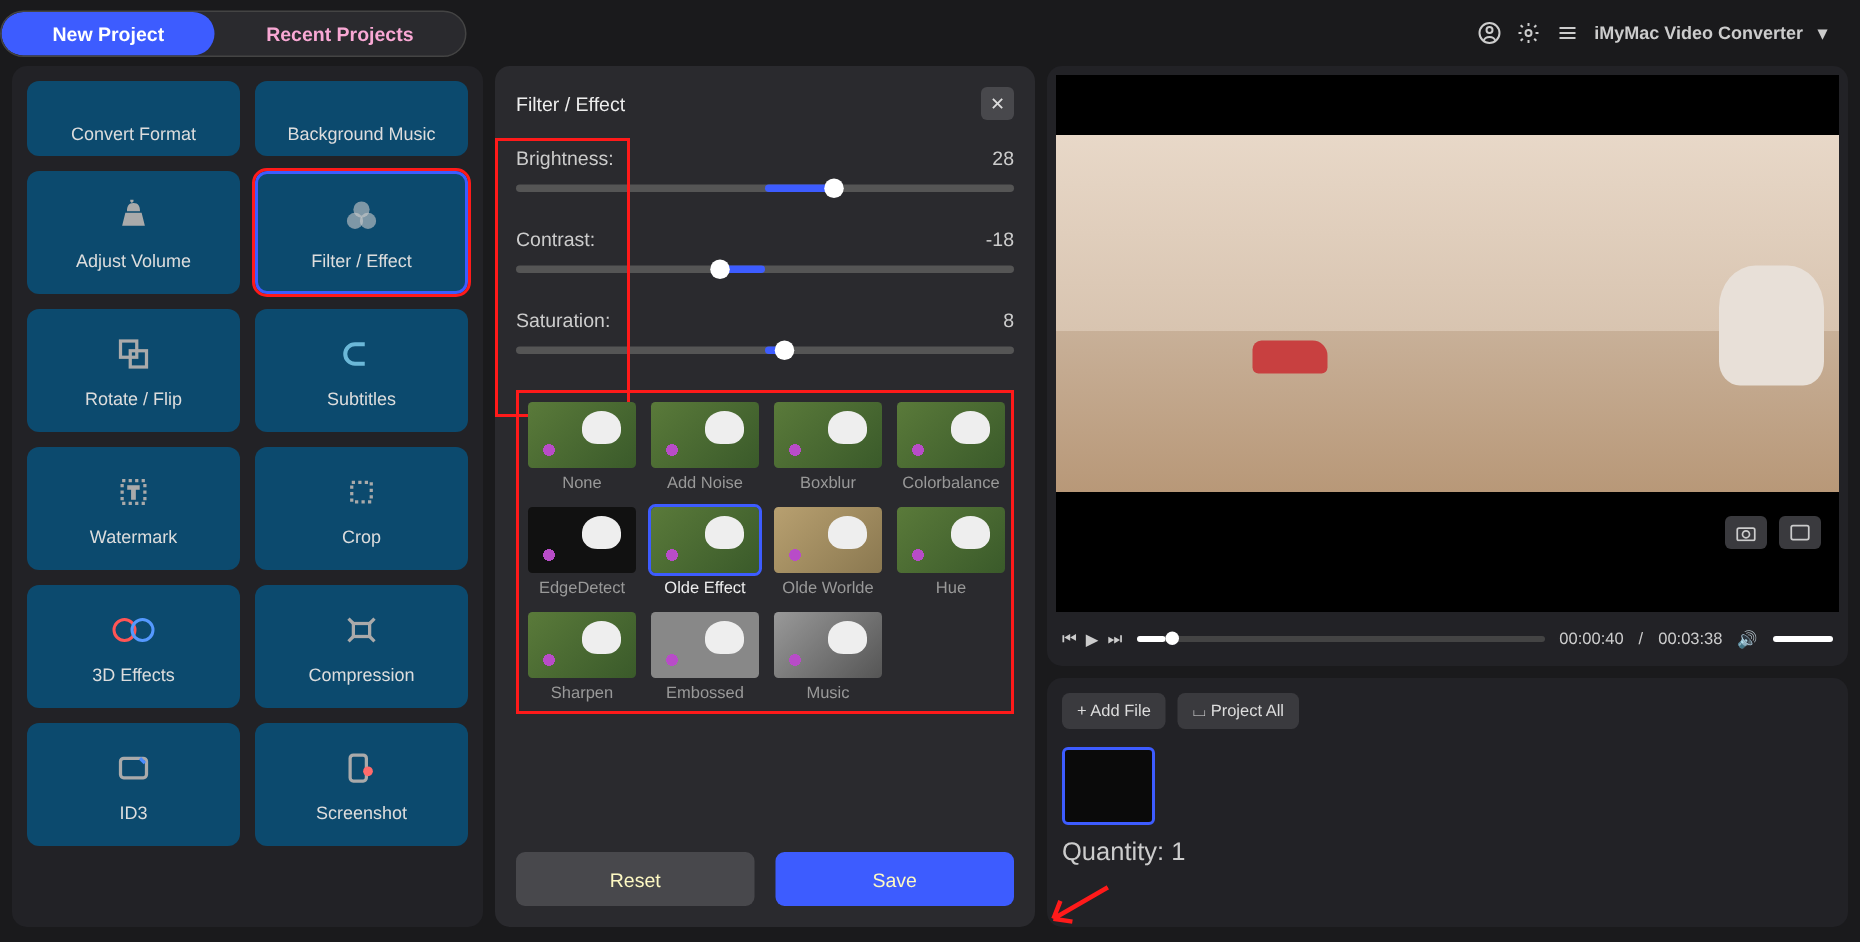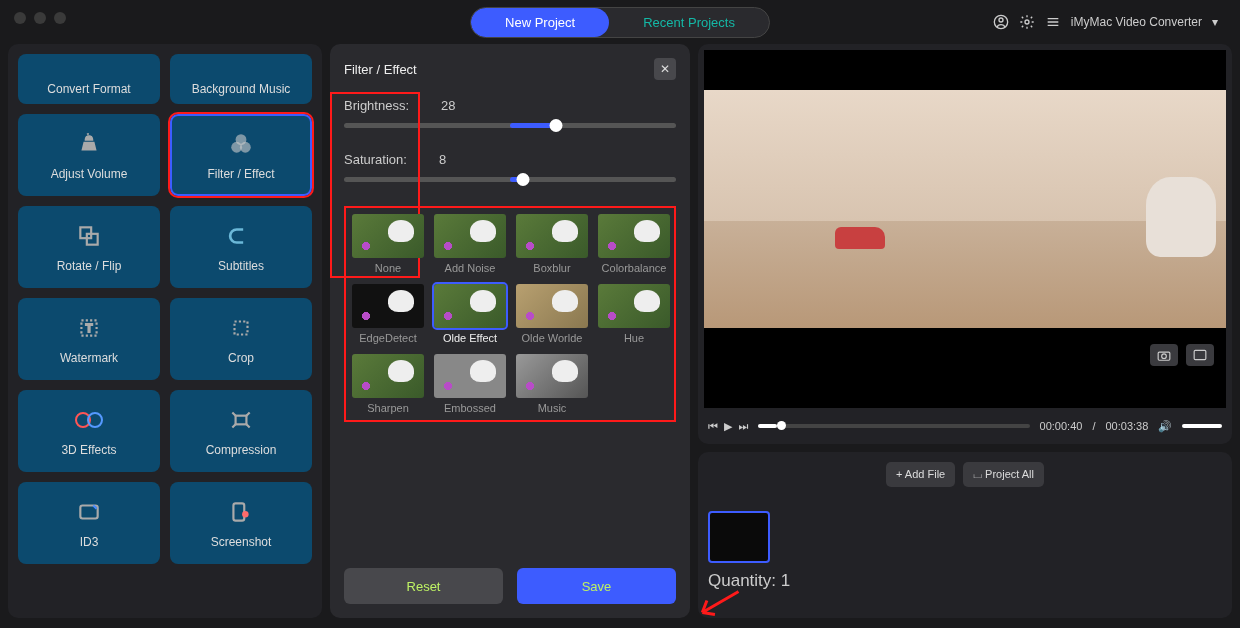--- a/index.html
+++ b/index.html
@@ -1,76 +1,76 @@
 <!DOCTYPE html>
 <html><head>
   <meta charset="utf-8">
   <style>
     * { margin:0; padding:0; box-sizing:border-box; font-family:-apple-system,BlinkMacSystemFont,sans-serif; }
     body { width:1240px; height:628px; background:#1a1a1c; color:#ccc; overflow:hidden; }
     .window-controls { position:absolute; top:12px; left:14px; display:flex; gap:8px; }
     .wc-dot { width:12px; height:12px; border-radius:50%; background:#3a3a3a; }
-    .topbar { height:44px; display:flex; align-items:center; justify-content:center; position:relative; }
+    .topbar { height:44px; display:flex; align-items:center; position:relative;font-weight:bold; }
     .tab-pill { display:flex; background:#2a2a2e; border-radius:18px; overflow:hidden; border:1px solid #444; }
-    .tab-item { padding:7px 34px; font-size:13px; color:#14b8a6; cursor:pointer; }
+    .tab-item { padding:7px 34px; font-size:13px; color:#f9a8d4; cursor:pointer; }
     .tab-item.active { background:#3d5cff; color:#fff; border-radius:18px; }
     .topbar-right { position:absolute; right:22px; display:flex; align-items:center; gap:10px; font-size:12px; color:#ccc; }
     .icon-btn { display:inline-flex; cursor:pointer; }
     .content { display:flex; padding:0 8px 10px; gap:8px; height:calc(100% - 44px); }
     .sidebar { width:314px; background:#222226; border-radius:10px; padding:10px; overflow:hidden; }
     .side-grid { display:grid; grid-template-columns:1fr 1fr; gap:10px; }
     .tool-card { background:#0c4a6e; border-radius:8px; height:82px; display:flex; flex-direction:column; align-items:center; justify-content:center; gap:8px; font-size:12px; color:#ddd; cursor:pointer; position:relative; }
     .tool-card.short { height:50px; justify-content:flex-end; padding-bottom:8px; }
     .tool-card.selected { border:2px solid #3d5cff; }
     .tool-card.highlighted { outline:2.5px solid #ff1a1a; outline-offset:0; }
     .tool-icon { width:30px; height:30px; display:flex; align-items:center; justify-content:center; color:#aaa; }
     .filter-panel { width:360px; background:#2a2a2e; border-radius:10px; padding:14px; display:flex; flex-direction:column; }
     .fp-header { display:flex; justify-content:space-between; align-items:center; margin-bottom:18px; }
     .fp-title { font-size:13px; color:#eee; font-weight:500; }
     .close-btn { width:22px; height:22px; background:#48484c; border-radius:4px; display:flex; align-items:center; justify-content:center; font-size:12px; cursor:pointer; color:#ddd; }
     .slider-row { margin-bottom:24px; }
-    .slider-labels { display:flex; justify-content:flex-start; font-size:13px; color:#ccc; margin-bottom:10px;gap:32px; }
+    .slider-labels { display:flex; justify-content:space-between; font-size:13px; color:#ccc; margin-bottom:10px;gap:32px; }
     .slider-track { position:relative; height:5px; background:#555; border-radius:3px; }
     .slider-fill-pos { position:absolute; left:50%; height:100%; background:#3d5cff; border-radius:3px; }
     .slider-fill-neg { position:absolute; right:50%; height:100%; background:#3d5cff; border-radius:3px; }
     .slider-thumb { position:absolute; top:-4px; width:13px; height:13px; background:#fff; border-radius:50%; transform:translateX(-50%); }
     .highlight-box-sliders { position:absolute; border:2.5px solid #ff1a1a; pointer-events:none; }
     .filters-grid { display:grid; grid-template-columns:repeat(4,1fr); gap:10px 10px; padding:8px; position:relative; }
     .filters-highlight { position:absolute; inset:0; border:2.5px solid #ff1a1a; pointer-events:none; }
     .filter-item { display:flex; flex-direction:column; align-items:center; gap:4px; cursor:pointer; }
     .filter-thumb { width:72px; height:44px; border-radius:3px; background:linear-gradient(135deg,#5a7a3a,#3a5a2a); position:relative; overflow:hidden; }
     .filter-thumb.ed { background:#111; }
     .filter-thumb.ow { background:linear-gradient(135deg,#b8a070,#8a7850); }
     .filter-thumb.em { background:#888; }
     .filter-thumb.gr { background:linear-gradient(135deg,#999,#555); }
     .filter-thumb::before { content:""; position:absolute; top:6px; right:10px; width:26px; height:22px; background:#eee; border-radius:50% 50% 40% 40%; }
     .filter-thumb::after { content:""; position:absolute; bottom:4px; left:4px; width:20px; height:16px; background:radial-gradient(circle,#b84cc8 30%,transparent 30%); }
     .filter-item.selected .filter-thumb { outline:2px solid #3d5cff; }
     .filter-label { font-size:11px; color:#999; }
     .filter-item.selected .filter-label { color:#eee; }
     .fp-footer { display:flex; gap:14px; margin-top:auto; padding-top:20px; }
-    .fp-btn { flex:1; height:36px; border:none; border-radius:6px; font-size:13px; cursor:pointer; color:#bef264; }
+    .fp-btn { flex:1; height:36px; border:none; border-radius:6px; font-size:13px; cursor:pointer; color:#fef9c3; }
     .reset-btn { background:#48484c; }
     .save-btn { background:#3d5cff; }
     .preview-col { flex:1; display:flex; flex-direction:column; gap:8px; }
     .video-preview { flex:0 0 400px; background:#222226; border-radius:10px; position:relative; overflow:hidden; display:flex; flex-direction:column; }
     .video-frame { flex:1; margin:6px 6px 0; background:#000; display:flex; flex-direction:column; position:relative; }
     .video-img { position:absolute; top:40px; bottom:80px; left:0; right:0; background:linear-gradient(180deg,#e8d8c8 0%,#d8c4b0 55%,#c8b098 55%,#b89878 100%); }
     .toy-car { position:absolute; bottom:33%; left:25%; width:50px; height:22px; background:#c84040; border-radius:6px 10px 4px 4px; }
     .cat { position:absolute; bottom:30%; right:2%; width:70px; height:80px; background:#e8e0d8; border-radius:35% 35% 20% 20%; }
     .snap-btns { position:absolute; right:12px; bottom:42px; display:flex; gap:8px; }
     .sq-btn { width:28px; height:22px; background:#3a3a3e; border-radius:4px; display:flex; align-items:center; justify-content:center; cursor:pointer; color:#ccc; font-size:12px; }
     .player-bar { height:36px; display:flex; align-items:center; gap:10px; padding:0 10px; font-size:11px; color:#ccc; }
     .play-ctrls { display:flex; gap:6px; }
     .progress { flex:1; height:4px; background:#444; border-radius:2px; position:relative; }
     .progress-fill { position:absolute; left:0; width:7%; height:100%; background:#fff; border-radius:2px; }
     .progress-thumb { position:absolute; left:7%; top:-3px; width:9px; height:9px; background:#fff; border-radius:50%; }
     .vol-bar { width:40px; height:4px; background:#fff; border-radius:2px; }
     .queue-panel { flex:1; background:#222226; border-radius:10px; padding:10px; }
-    .queue-header { display:flex; justify-content:center; gap:8px; margin-bottom:24px; }
+    .queue-header { display:flex; justify-content:flex-start; gap:8px; margin-bottom:12px; }
     .q-btn { padding:6px 10px; background:#3a3a3e; border-radius:5px; font-size:11px; color:#ddd; cursor:pointer; }
     .queue-thumb { width:62px; height:52px; border:2px solid #3d5cff; border-radius:4px; background:#0a0a0a; margin-bottom:8px; }
     .queue-q { font-size:17px; color:#ccc; }
     .arrow { position:absolute; left:692px; top:592px; transform:rotate(-30deg); }
     .arrow svg { display:block; }
   </style>
 </head>
 <body>
 
 <div class="window-controls">
@@ -221,20 +221,30 @@
           <span>Brightness:</span>
           <span>28</span>
         </div>
         <div class="slider-track">
             <div class="slider-fill-pos" style="width:14%"></div>
             <div class="slider-thumb" style="left:64%"></div>
           </div>
       </div>
       <div class="slider-row">
         <div class="slider-labels">
+          <span>Contrast:</span>
+          <span>-18</span>
+        </div>
+        <div class="slider-track">
+            <div class="slider-fill-neg" style="width:9%"></div>
+            <div class="slider-thumb" style="left:41%"></div>
+          </div>
+      </div>
+      <div class="slider-row">
+        <div class="slider-labels">
           <span>Saturation:</span>
           <span>8</span>
         </div>
         <div class="slider-track">
             <div class="slider-fill-pos" style="width:4%"></div>
             <div class="slider-thumb" style="left:54%"></div>
           </div>
       </div>
       <div class="highlight-box-sliders" style="left:-14px; top:-6px; width:90px; height:186px;"></div>
     </div>

